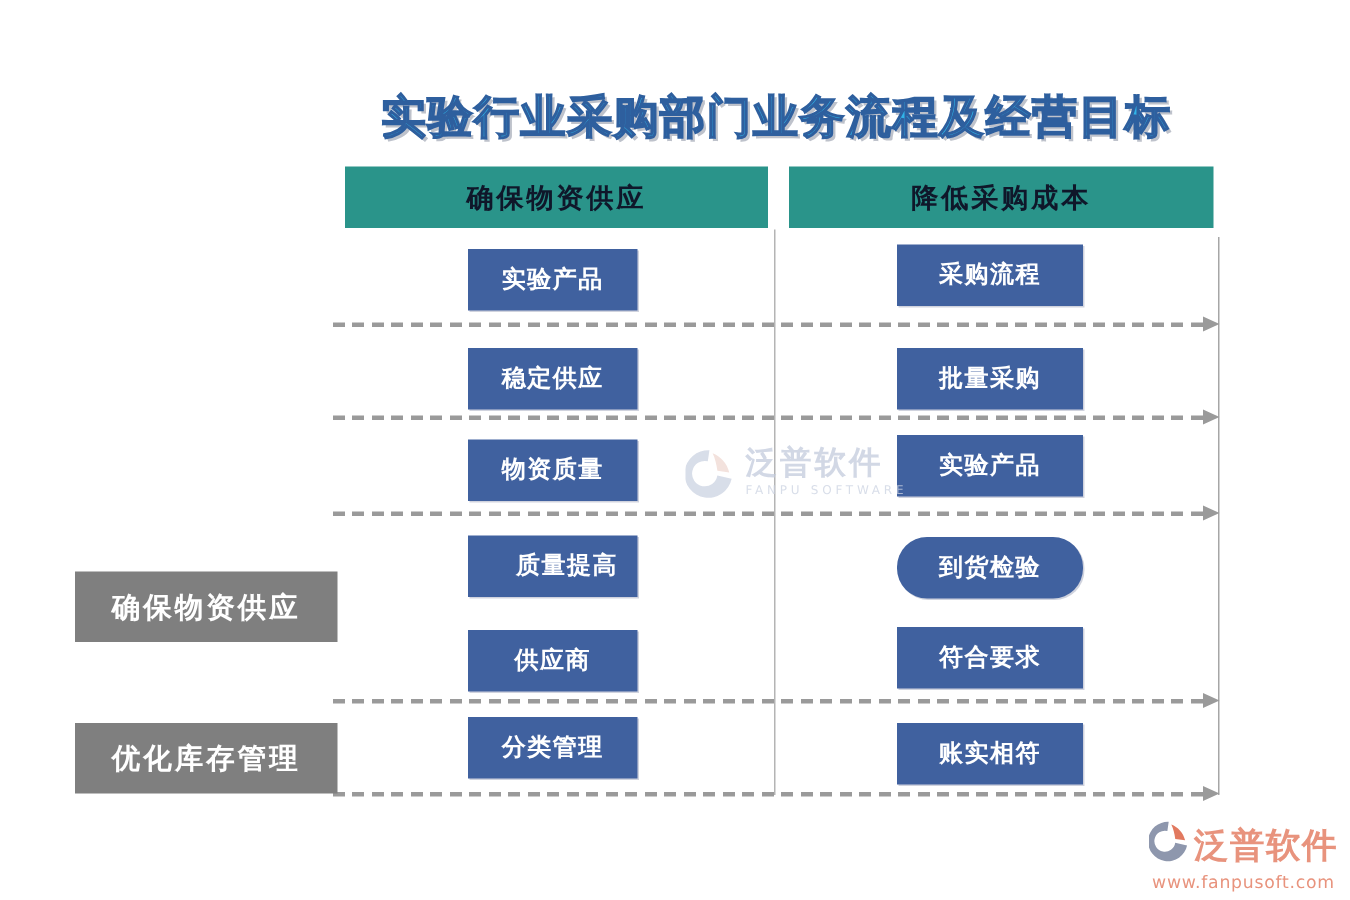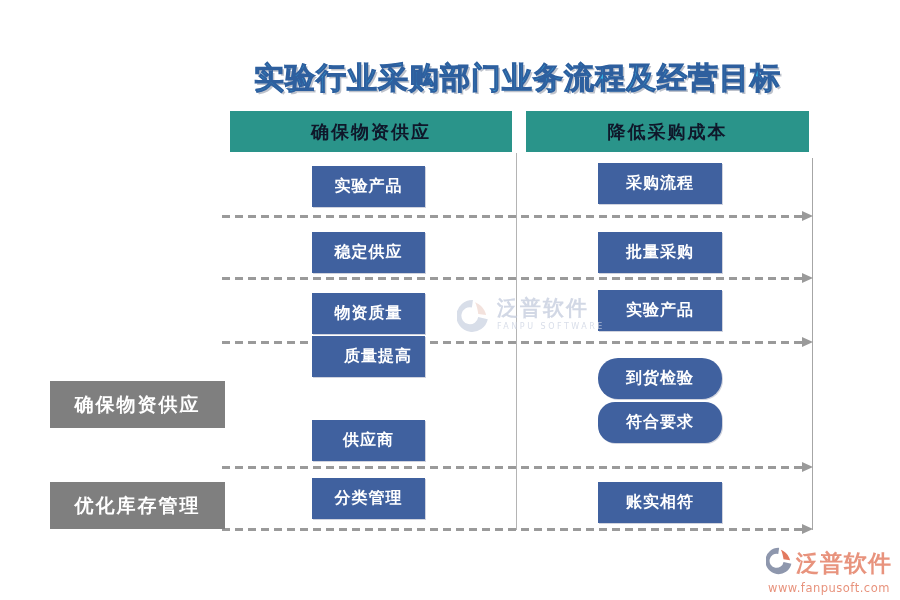--- a/index.html
+++ b/index.html
@@ -39,23 +39,23 @@
   .d4 { top:466px; } .d5 { top:528px; }
   .bluebox {
     position:absolute; height:41px; background:#40619f; color:#ffffff;
     font-size:16px; font-weight:bold; letter-spacing:1px;
     display:flex; align-items:center; justify-content:center;
     box-shadow:1px 1px 0 rgba(120,130,160,0.35);
   }
   .colL { left:312px; width:113px; }
   .colR { left:598px; width:124px;text-align:right; }
   .r1L { top:166px; } .r2L { top:232px; } .r3L { top:293px; }
-  .r4L { top:336px;padding-left:19px; } .r5L { top:420px; } .r6L { top:478px; }
+  .r4L { top:357px;padding-left:19px; } .r5L { top:420px; } .r6L { top:478px; }
   .r1R { top:163px; } .r2R { top:232px; } .r3R { top:290px; }
-  .r4R { top:358px;border-radius:20px; } .r5R { top:402px;border-radius:17px; } .r6R { top:482px; }
+  .r4R { top:358px;border-radius:20px; } .r5R { top:418px; } .r6R { top:482px; }
   .graybox {
     position:absolute; left:50px; width:175px; height:47px; background:#7f7f7f;
     color:#ffffff; font-size:19px; font-weight:bold; letter-spacing:2px;
     display:flex; align-items:center; justify-content:center;
   }
   .g1 { top:381px; } .g2 { top:482px; }
   .watermark {
     position:absolute; left:457px; top:298px; display:flex;
     align-items:flex-start; opacity:0.75; pointer-events:none;
   }

